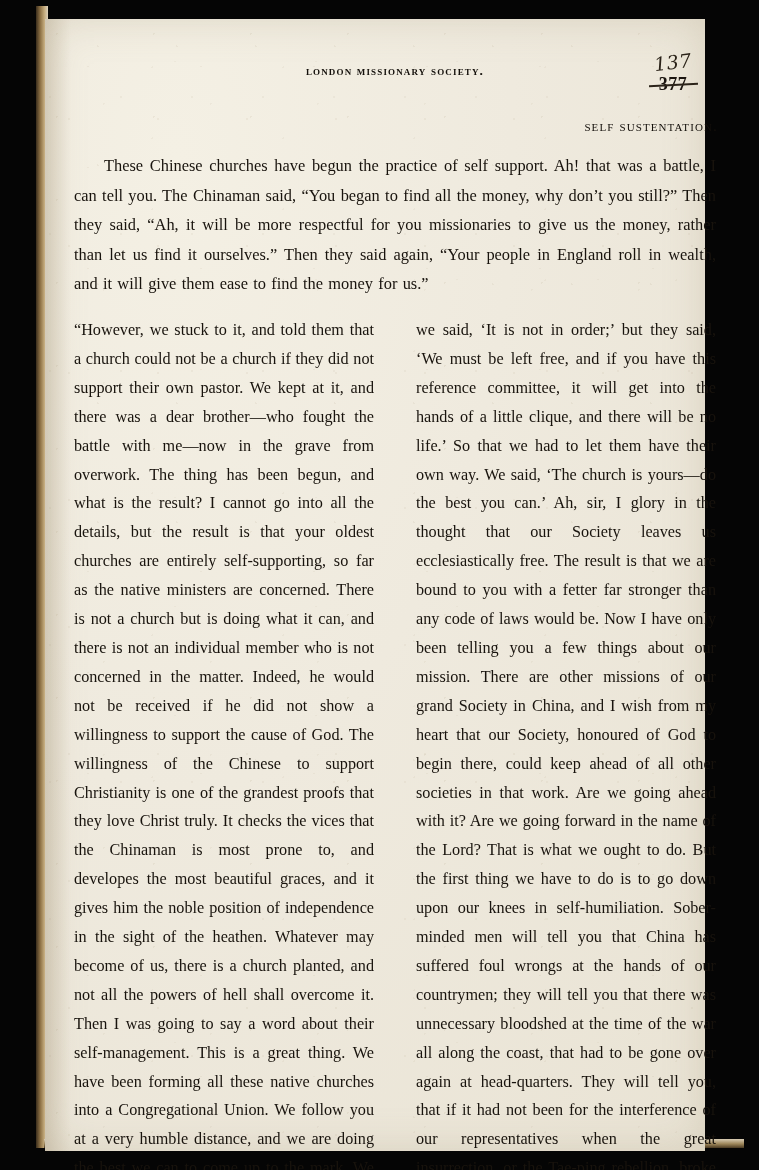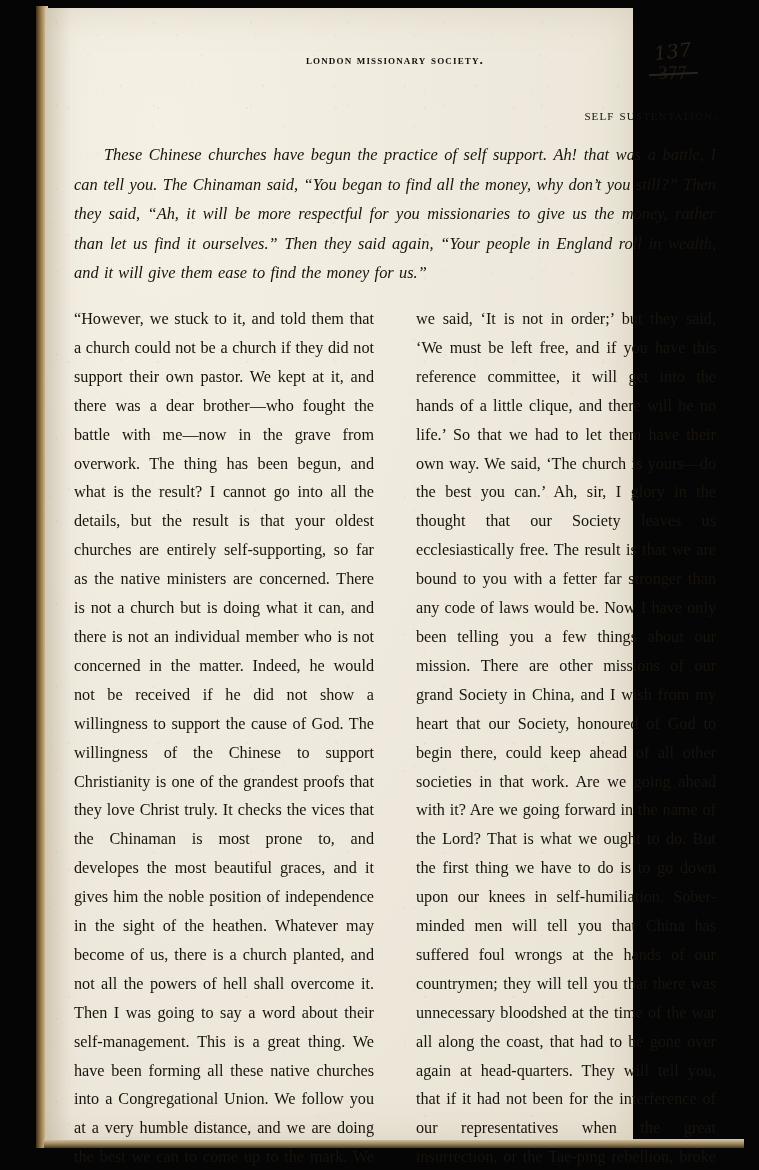--- a/index.html
+++ b/index.html
@@ -37,22 +37,22 @@
     bottom: 22px;
     width: 700px;
     height: 9px;
     background: linear-gradient(to bottom, #d8ccb4 0%, #9c8559 55%, #4a3a22 100%);
   }
 
   
   .page {
     position: absolute;
     left: 45px;
-    top: 8px;
-    width: 588px;
+    top: 19px;
+    width: 660px;
     height: 1132px;
     background:
       radial-gradient(ellipse at 20% 12%, #f4f0e4 0%, #efeade 45%, #e9e3d4 100%);
     box-shadow: inset 0 0 40px rgba(170,155,125,0.30);
   }
   
   .page::before {
     content: "";
     position: absolute;
     inset: 0;
@@ -151,21 +151,20 @@
     position: absolute;
     top: 132px;
     left: 2px;
     width: 642px;
     font-size: 16.4px;
     line-height: 29.5px;
     text-align: justify;
     text-indent: 30px;
     word-spacing: 1.2px;
     color: #18130d;
-    font-style: italic;
   }
 
   
   .columns {
     position: absolute;
     top: 297px;
     left: 2px;
     width: 642px;
     display: flex;
     justify-content: space-between;

